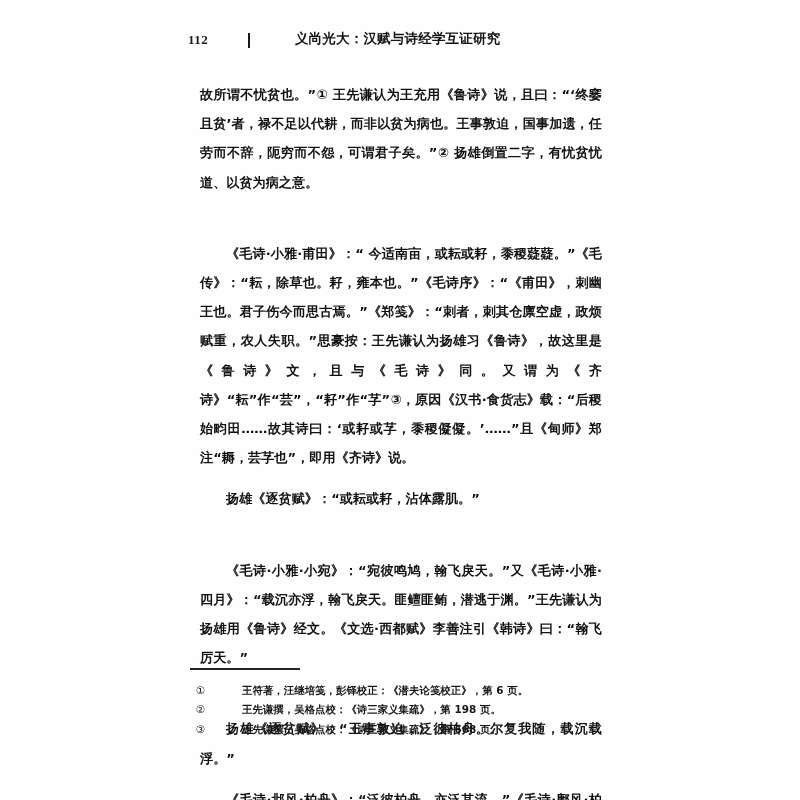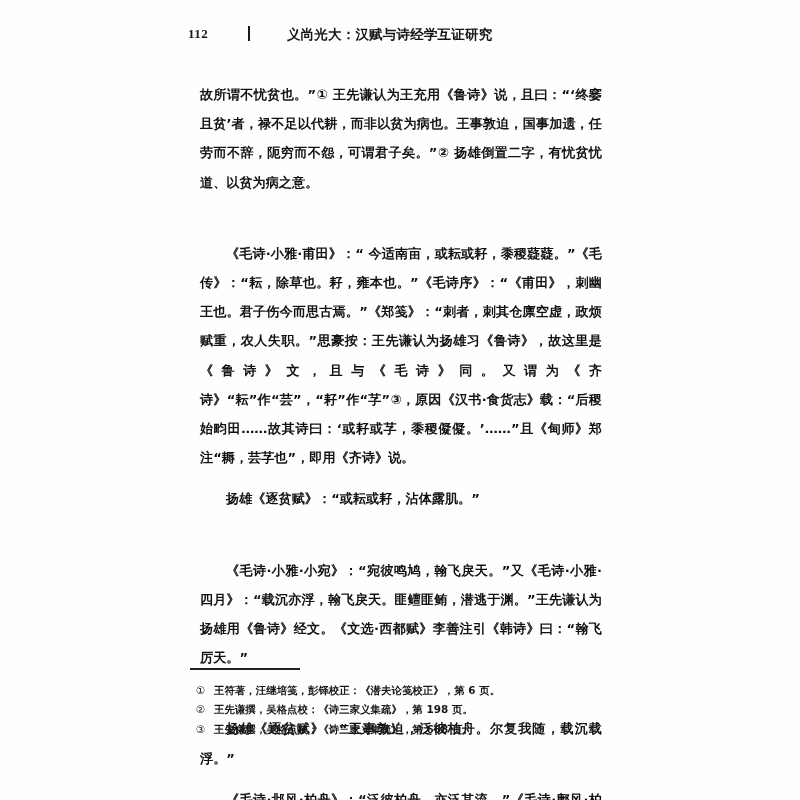--- a/index.html
+++ b/index.html
@@ -20,21 +20,21 @@
     height: 800px;
     background: #fefefe;
   }
   
   .running-head {
     position: absolute;
     left: 188px;
     top: 26px;
     width: 424px;
     display: flex;
-    align-items: flex-start;
+    align-items: flex-end;
     height: 22px;
     gap: 24px;
   }
   .folio {
     font-family: "Liberation Serif", "DejaVu Serif", serif;
     font-size: 13px;
     font-weight: bold;
     color: #1a1a1a;
     letter-spacing: 0.5px;
   }
@@ -44,20 +44,21 @@
     background: #1a1a1a;
     margin: 0 13px 0 16px;
   }
   .head-title {
     font-family: "DejaVu Sans", "Liberation Sans", sans-serif;
     font-size: 13.5px;
     font-weight: bold;
     color: #141414;
     letter-spacing: 0.2px;
     white-space: nowrap;
+    margin-left: 8px;
   }
   
   .textblock {
     position: absolute;
     left: 188px;
     top: 68px;
     width: 426px;
   }
   .para {
     font-family: "DejaVu Sans", "Liberation Sans", sans-serif;
@@ -108,20 +109,21 @@
     width: 24px;
     flex: 0 0 24px;
     font-size: 10.4px;
     font-weight: normal;
     padding-left: 6px;
     box-sizing: border-box;
   }
   .fn-text {
     flex: 1 1 auto;
     letter-spacing: 0.05px;
+    margin-left: 28px;
   }
 </style>
 </head>
 <body>
 
 <div class="page">
 
   <div class="running-head">
     <span class="folio">112</span>
     <span class="head-rule"></span>

